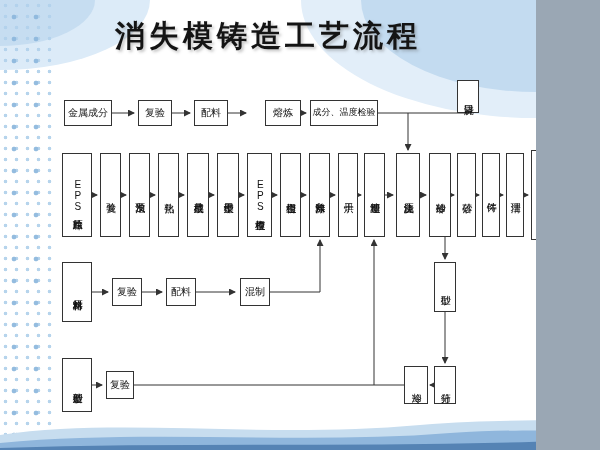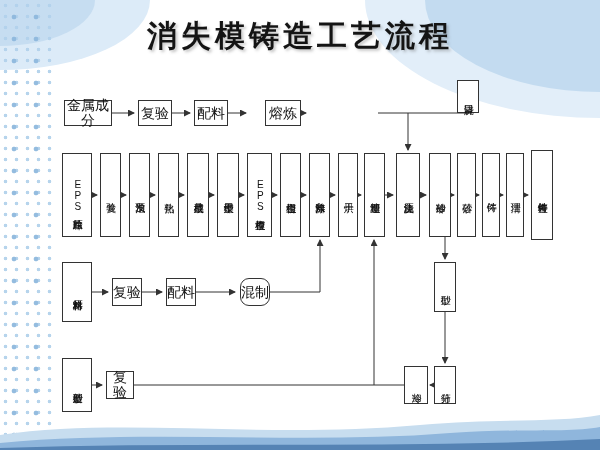--- a/index.html
+++ b/index.html
@@ -1,17 +1,17 @@
 <!DOCTYPE html>
 <html><head>
 <meta charset="utf-8">
 <style>
   html,body{margin:0;padding:0;background:#9aa7b4;}
   .slide{
-    position:relative;width:600px;height:450px;overflow:hidden;background:#ffffff;
+    position:relative;width:536px;height:450px;overflow:hidden;background:#ffffff;
     font-family:"Liberation Sans", sans-serif;color:#111;
   }
   
   .bg-topleft2{position:absolute;left:0;top:0;width:150px;height:70px;background:#dcebf8;border-bottom-right-radius:100% 100%;z-index:0;}
   .bg-topleft{position:absolute;left:0;top:0;width:95px;height:46px;background:#c6ddf1;border-bottom-right-radius:100% 100%;z-index:0;}
   .bg-topright2{position:absolute;right:0;top:0;width:235px;height:118px;background:#e2eef9;border-bottom-left-radius:100% 100%;z-index:0;}
   .bg-topright{position:absolute;right:0;top:0;width:175px;height:92px;background:#c3dbf0;border-bottom-left-radius:100% 100%;z-index:0;}
   .bg-dots{
     position:absolute;left:0;top:0;width:52px;height:450px;z-index:0;opacity:.95;
     background-image:
@@ -26,21 +26,21 @@
     position:absolute;top:16px;left:0;width:100%;text-align:center;
     font-size:30px;font-weight:700;letter-spacing:4px;color:#141414;
     text-shadow:2px 2px 3px rgba(90,90,90,.35);z-index:2;
   }
   
   .node{
     position:absolute;background:#fff;border:1px solid #333;box-sizing:border-box;
     display:flex;align-items:center;justify-content:center;z-index:2;
     text-align:center;
   }
-  .h{font-size:14px;line-height:1.05;}
+  .h{font-size:10px;line-height:1.05;}
   .sm{font-size:9px;}
   .v{writing-mode:vertical-rl;text-orientation:upright;font-size:10px;line-height:1.05;letter-spacing:0;}
   .connectors{position:absolute;left:0;top:0;width:600px;height:450px;z-index:1;}
 </style>
 </head>
 <body>
 
 <div class="slide">
 
   <div class="bg-topleft2"></div>
@@ -99,20 +99,21 @@
       <line x1="434" y1="385" x2="430" y2="385" marker-end="url(#ar)"></line>
       <line x1="445" y1="237" x2="445" y2="259" marker-end="url(#ar)"></line>
       <line x1="445" y1="312" x2="445" y2="363" marker-end="url(#ar)"></line>
     </g>
   </svg>
 
   <div class="node h" style="left:64px;top:100px;width:48px;height:26px;">金属成分</div>
   <div class="node h" style="left:138px;top:100px;width:34px;height:26px;">复验</div>
   <div class="node h" style="left:194px;top:100px;width:34px;height:26px;">配料</div>
   <div class="node h" style="left:265px;top:100px;width:36px;height:26px;">熔炼</div>
+  <div class="node h sm" style="left:310px;top:100px;width:68px;height:26px;">成分、温度检验</div>
   <div class="node v" style="left:457px;top:80px;width:22px;height:33px;">浇冒口</div>
 
   <div class="node v" style="left:62px;top:153px;width:30px;height:84px;">EPS原始珠粒</div>
   <div class="node v" style="left:100px;top:153px;width:21px;height:84px;">复验</div>
   <div class="node v" style="left:129px;top:153px;width:21px;height:84px;">预发泡</div>
   <div class="node v" style="left:158px;top:153px;width:21px;height:84px;">熟化</div>
   <div class="node v" style="left:187px;top:153px;width:22px;height:84px;">模具成型</div>
   <div class="node v" style="left:217px;top:153px;width:22px;height:84px;">模型干燥</div>
   <div class="node v" style="left:247px;top:153px;width:25px;height:84px;">EPS模型检查</div>
   <div class="node v" style="left:280px;top:153px;width:21px;height:84px;">模型组合</div>
@@ -122,21 +123,21 @@
   <div class="node v" style="left:396px;top:153px;width:24px;height:84px;">负压浇注</div>
   <div class="node v" style="left:429px;top:153px;width:22px;height:84px;">砂冷却</div>
   <div class="node v" style="left:457px;top:153px;width:19px;height:84px;">落砂</div>
   <div class="node v" style="left:482px;top:153px;width:18px;height:84px;">铸件</div>
   <div class="node v" style="left:506px;top:153px;width:18px;height:84px;">清理</div>
   <div class="node v" style="left:531px;top:150px;width:22px;height:90px;">铸件检查</div>
 
   <div class="node v" style="left:62px;top:262px;width:30px;height:60px;">涂料原材料</div>
   <div class="node h" style="left:112px;top:278px;width:30px;height:28px;">复验</div>
   <div class="node h" style="left:166px;top:278px;width:30px;height:28px;">配料</div>
-  <div class="node h" style="left:240px;top:278px;width:30px;height:28px;border-radius:9px;">混制</div>
+  <div class="node h" style="left:240px;top:278px;width:30px;height:28px;">混制</div>
 
   <div class="node v" style="left:434px;top:262px;width:22px;height:50px;">型砂</div>
 
   <div class="node v" style="left:62px;top:358px;width:30px;height:54px;">造型新砂</div>
   <div class="node h" style="left:106px;top:371px;width:28px;height:28px;">复验</div>
   <div class="node v" style="left:404px;top:366px;width:24px;height:38px;">冷却</div>
   <div class="node v" style="left:434px;top:366px;width:22px;height:38px;">筛分</div>
 
 </div>
 

